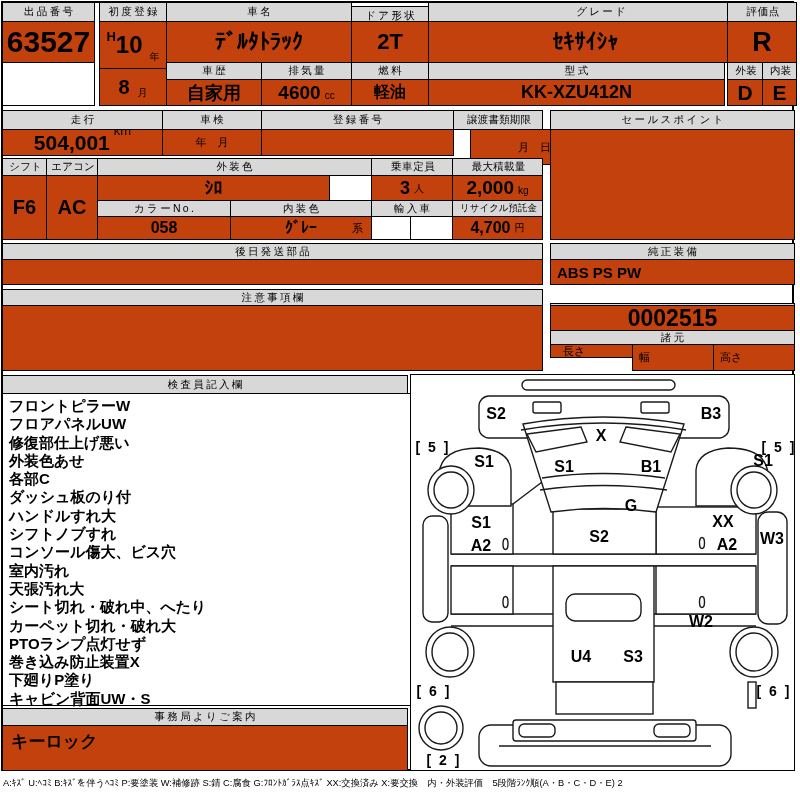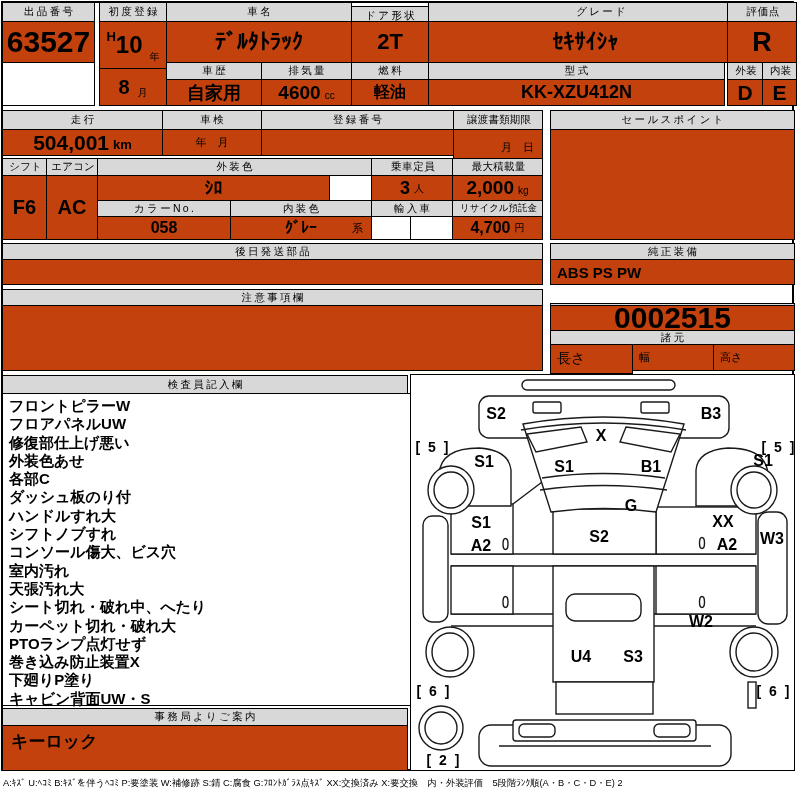--- a/index.html
+++ b/index.html
@@ -64,28 +64,28 @@
   <div class="h" style="left:727px;top:2px;width:70px;height:20px;letter-spacing:.05em">評価点</div>
   <div class="v" style="left:727px;top:21px;width:70px;height:42px;font-size:27px">R</div>
   <div class="h" style="left:727px;top:62px;width:36px;height:18px;letter-spacing:.02em">外装</div>
   <div class="h" style="left:762px;top:62px;width:35px;height:18px;letter-spacing:.02em">内装</div>
   <div class="v" style="left:727px;top:79px;width:36px;height:27px;font-size:21px">D</div>
   <div class="v" style="left:762px;top:79px;width:35px;height:27px;font-size:21px">E</div>
 
   <div class="h" style="left:2px;top:110px;width:161px;height:20px">走行</div>
   <div class="v" style="left:2px;top:129px;width:161px;height:27px;font-size:21px">
     <span>504,001</span>
-    <span style="font-size:13px;font-weight:bold;margin-left:4px;align-self:flex-end;margin-bottom:3px">km</span>
+    <span style="font-size:13px;font-weight:normal;margin-left:4px;align-self:flex-end;margin-bottom:17px">km</span>
   </div>
   <div class="h" style="left:162px;top:110px;width:100px;height:20px">車検</div>
   <div class="v plain" style="left:162px;top:129px;width:100px;height:27px;font-size:11px;font-weight:normal">年　月</div>
   <div class="h" style="left:261px;top:110px;width:193px;height:20px">登録番号</div>
   <div class="v" style="left:261px;top:129px;width:193px;height:27px"></div>
   <div class="h" style="left:453px;top:110px;width:90px;height:20px;letter-spacing:.02em">譲渡書類期限</div>
-  <div class="v" style="left:453px;top:129px;width:90px;height:36px;font-size:11px;font-weight:normal;justify-content:flex-end;padding-right:8px">月　日</div>
+  <div class="v" style="left:470px;top:129px;width:90px;height:36px;font-size:11px;font-weight:normal;justify-content:flex-end;padding-right:8px">月　日</div>
 
   <div class="h" style="left:550px;top:110px;width:245px;height:20px">セールスポイント</div>
   <div class="v" style="left:550px;top:129px;width:245px;height:111px"></div>
 
   <div class="h" style="left:2px;top:158px;width:45px;height:18px;letter-spacing:.02em">シフト</div>
   <div class="v" style="left:2px;top:175px;width:45px;height:65px;font-size:20px">F6</div>
   <div class="h" style="left:46px;top:158px;width:52px;height:18px;letter-spacing:.02em">エアコン</div>
   <div class="v" style="left:46px;top:175px;width:52px;height:65px;font-size:20px">AC</div>
 
   <div class="h" style="left:97px;top:158px;width:275px;height:18px">外装色</div>
@@ -121,23 +121,23 @@
 
   <div class="h" style="left:2px;top:243px;width:541px;height:17px">後日発送部品</div>
   <div class="v" style="left:2px;top:259px;width:541px;height:26px"></div>
   <div class="h" style="left:550px;top:243px;width:245px;height:17px">純正装備</div>
   <div class="v" style="left:550px;top:259px;width:245px;height:26px;font-size:15px;justify-content:flex-start;padding-left:6px">ABS PS PW</div>
 
   <div class="h" style="left:2px;top:289px;width:541px;height:17px">注意事項欄</div>
   <div class="v" style="left:2px;top:305px;width:541px;height:66px"></div>
 
   <div class="h" style="left:550px;top:303px;width:245px;height:28px">車台番号</div>
-  <div class="v" style="left:550px;top:305px;width:245px;height:26px;font-size:30px">0002515</div>
+  <div class="v" style="left:550px;top:305px;width:245px;height:26px;font-size:23px">0002515</div>
   <div class="h" style="left:550px;top:330px;width:245px;height:15px">諸元</div>
-  <div class="v plain" style="left:550px;top:344px;width:83px;height:30px;font-weight:normal;font-size:14px;justify-content:flex-start;padding-left:6px">長さ</div>
+  <div class="v plain" style="left:550px;top:344px;width:83px;height:14px;font-weight:normal;font-size:11px;justify-content:flex-start;padding-left:12px">長さ</div>
   <div class="v plain" style="left:632px;top:344px;width:82px;height:27px;font-weight:normal;font-size:11px;justify-content:flex-start;padding-left:6px">幅</div>
   <div class="v plain" style="left:713px;top:344px;width:82px;height:27px;font-weight:normal;font-size:11px;justify-content:flex-start;padding-left:6px">高さ</div>
 
   <div class="h" style="left:2px;top:375px;width:406px;height:19px">検査員記入欄</div>
   <div class="list" style="left:2px;top:393px;width:450px;height:313px">
     <div>フロントピラーW</div>
     <div>フロアパネルUW</div>
     <div>修復部仕上げ悪い</div>
     <div>外装色あせ</div>
     <div>各部C</div>

